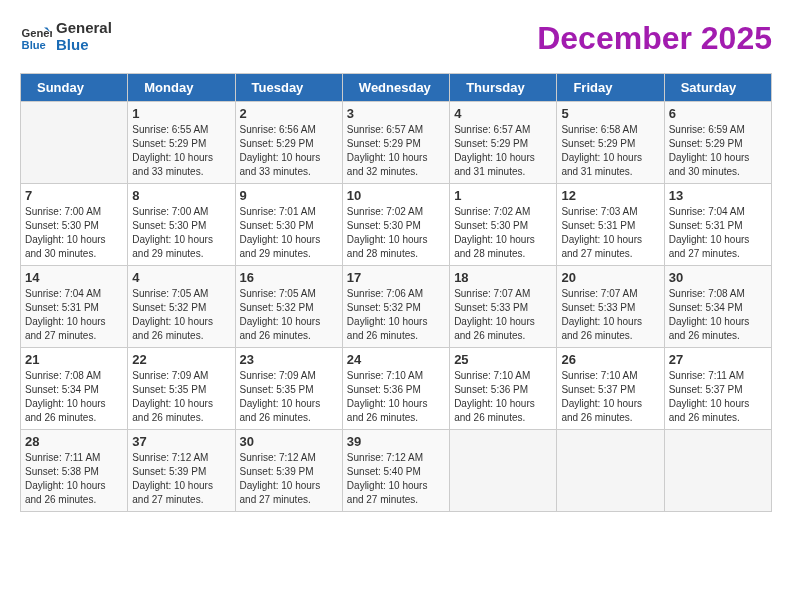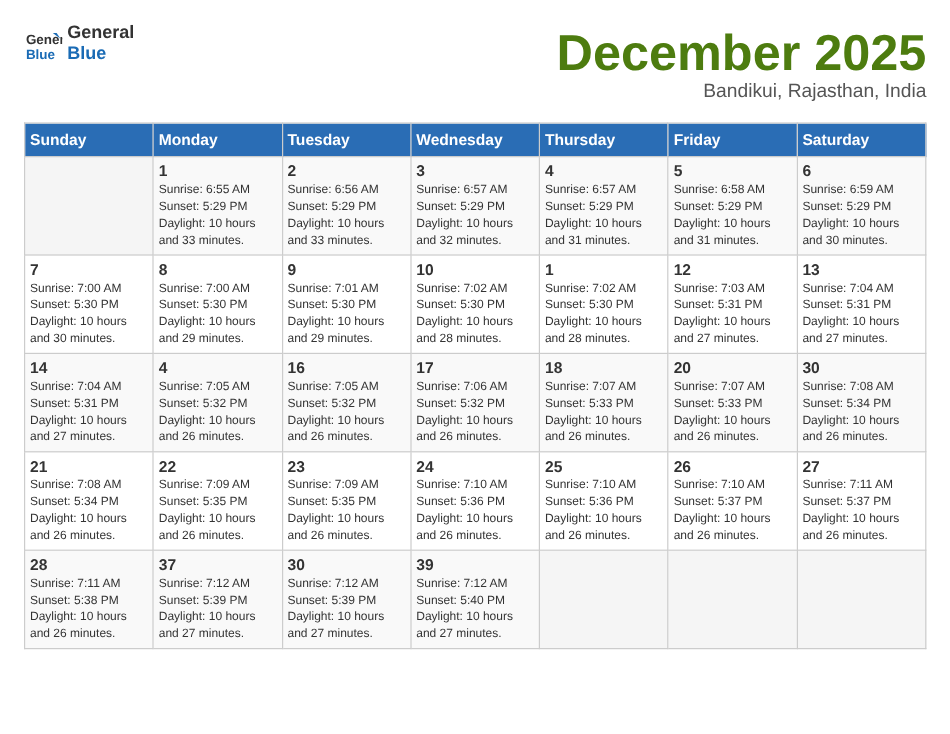--- a/index.html
+++ b/index.html
@@ -22,37 +22,37 @@
     }
     .logo-icon {
       width: 32px;
       height: 32px;
       margin-right: 4px;
     }
     .title-area {
       text-align: right;
     }
     .month-title {
-      font-size: 42px;
+      font-size: 32px;
       font-weight: bold;
-      color: #4d7c0f;
+      color: #a21caf;
     }
     .location-subtitle {
       font-size: 16px;
       color: #555;
     }
     table {
       width: 100%;
       border-collapse: collapse;
       font-size: 11px;
     }
     thead tr th {
       background-color: #2a6db5;
       color: #fff;
-      padding: 6px 4px;
+      padding: 6px 16px;
       text-align: left;
       font-size: 13px;
       font-weight: bold;
       border: 1px solid #ccc;
     }
     tbody tr td {
       border: 1px solid #ccc;
       vertical-align: top;
       padding: 4px;
       width: calc(100% / 7);
@@ -88,21 +88,20 @@
       <text x="2" y="35" font-size="14" font-weight="bold" fill="#1a6bb5">Blue</text>
       <polygon points="30,8 38,14 34,8" fill="#1a6bb5"></polygon>
     </svg>
     <div>
       <div style="font-size:15px;font-weight:bold;color:#333;line-height:1.1;">General</div>
       <div style="font-size:15px;font-weight:bold;color:#1a6bb5;line-height:1.1;">Blue</div>
     </div>
   </div>
   <div class="title-area">
     <div class="month-title">December 2025</div>
-    <div class="location-subtitle">Bandikui, Rajasthan, India</div>
   </div>
 </div>
 
 <table>
   <thead>
     <tr id="dow-header">
     <th>Sunday</th>
         <th>Monday</th>
         <th>Tuesday</th>
         <th>Wednesday</th>

